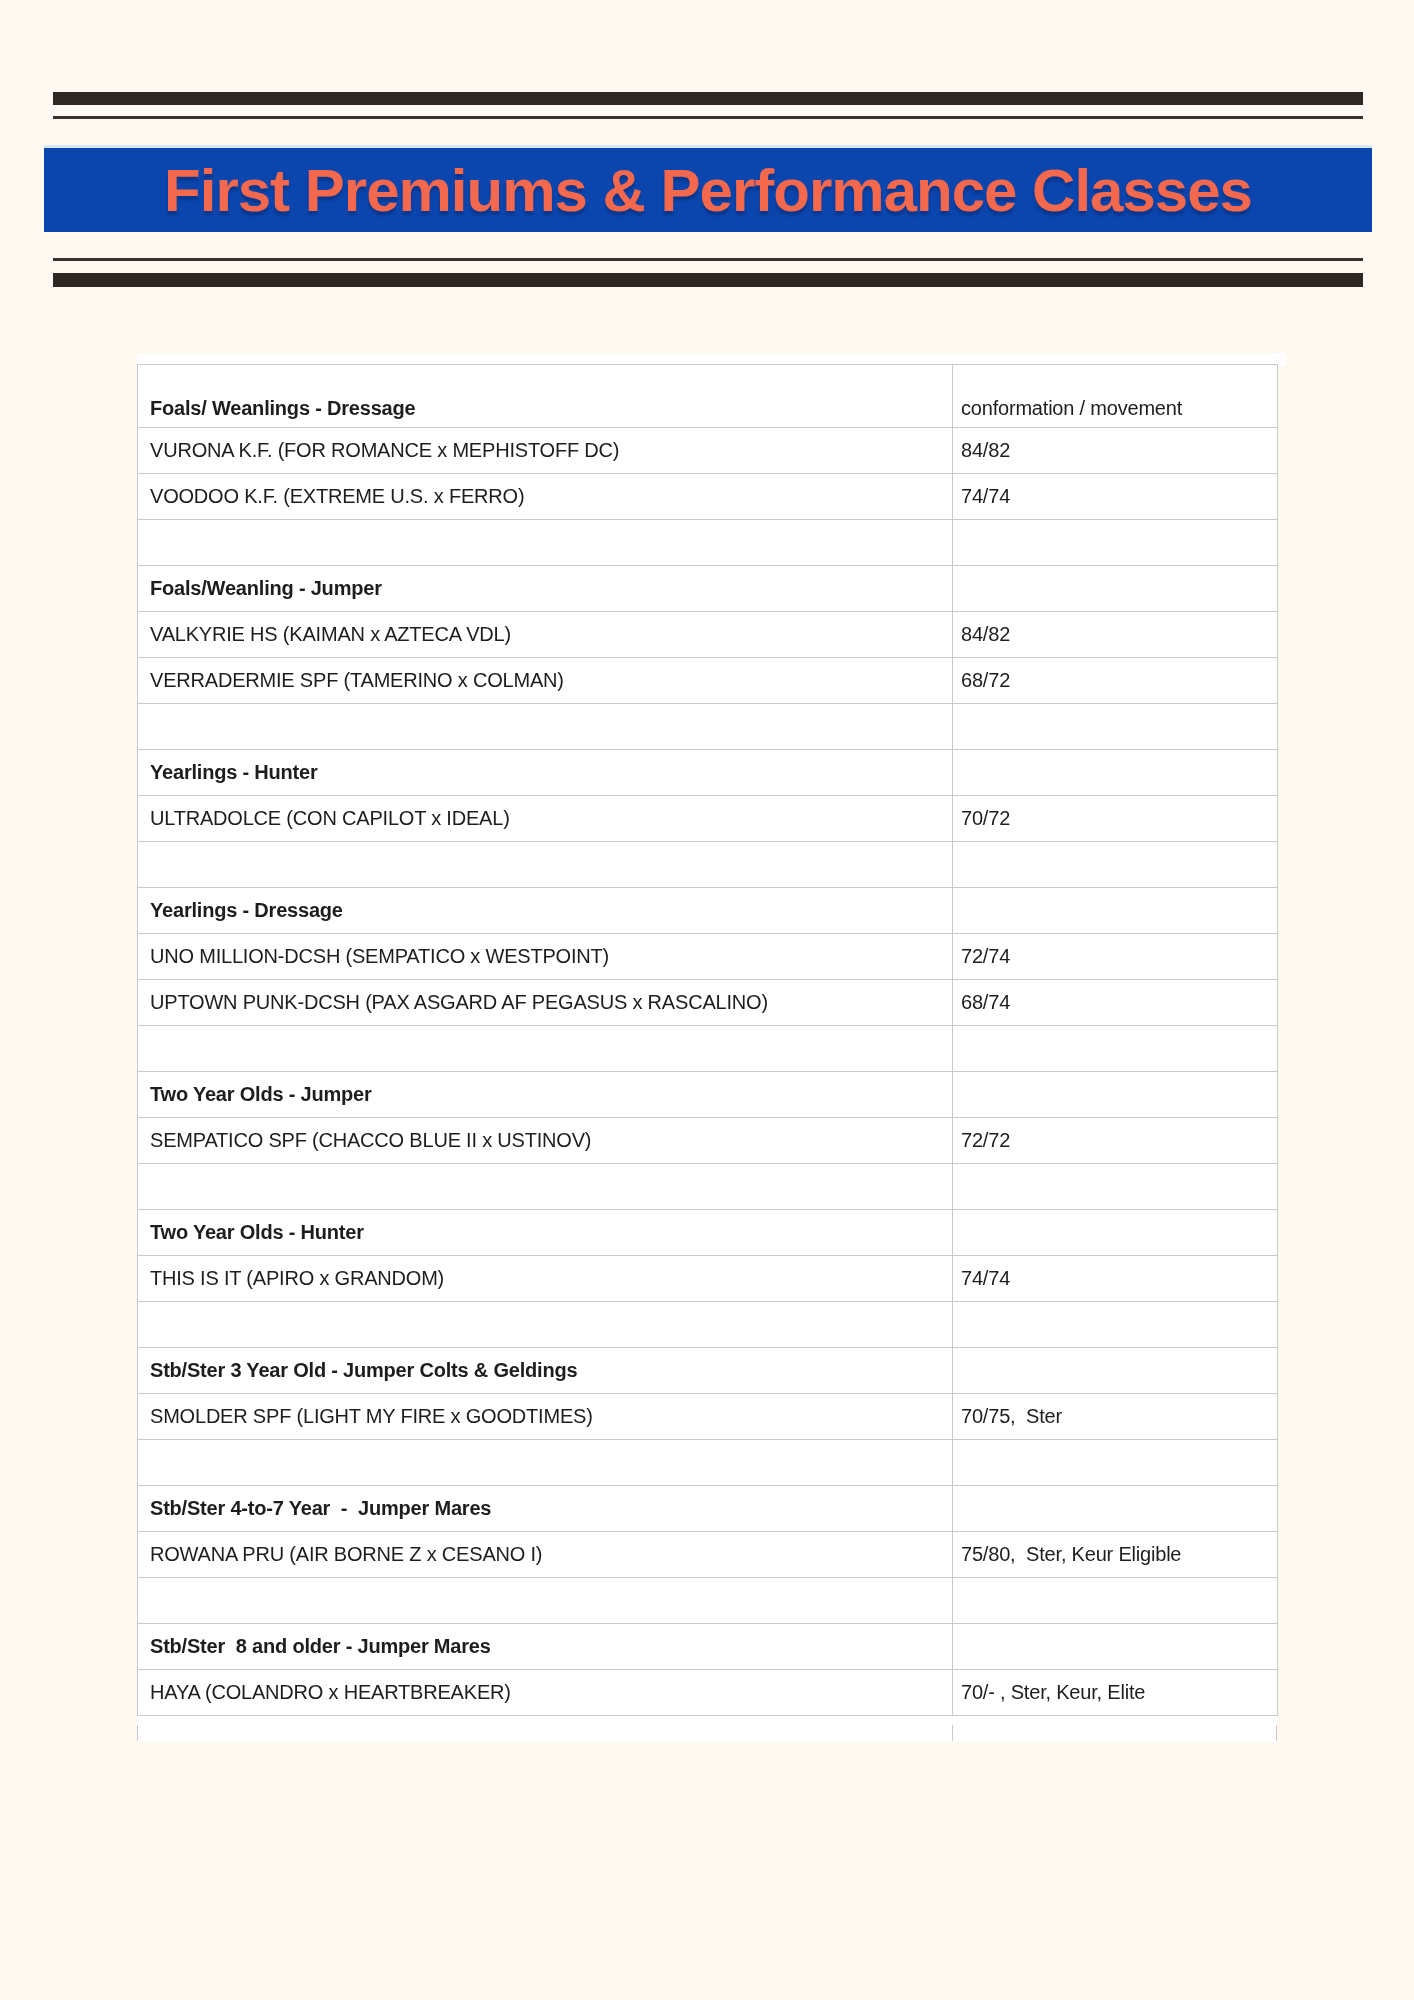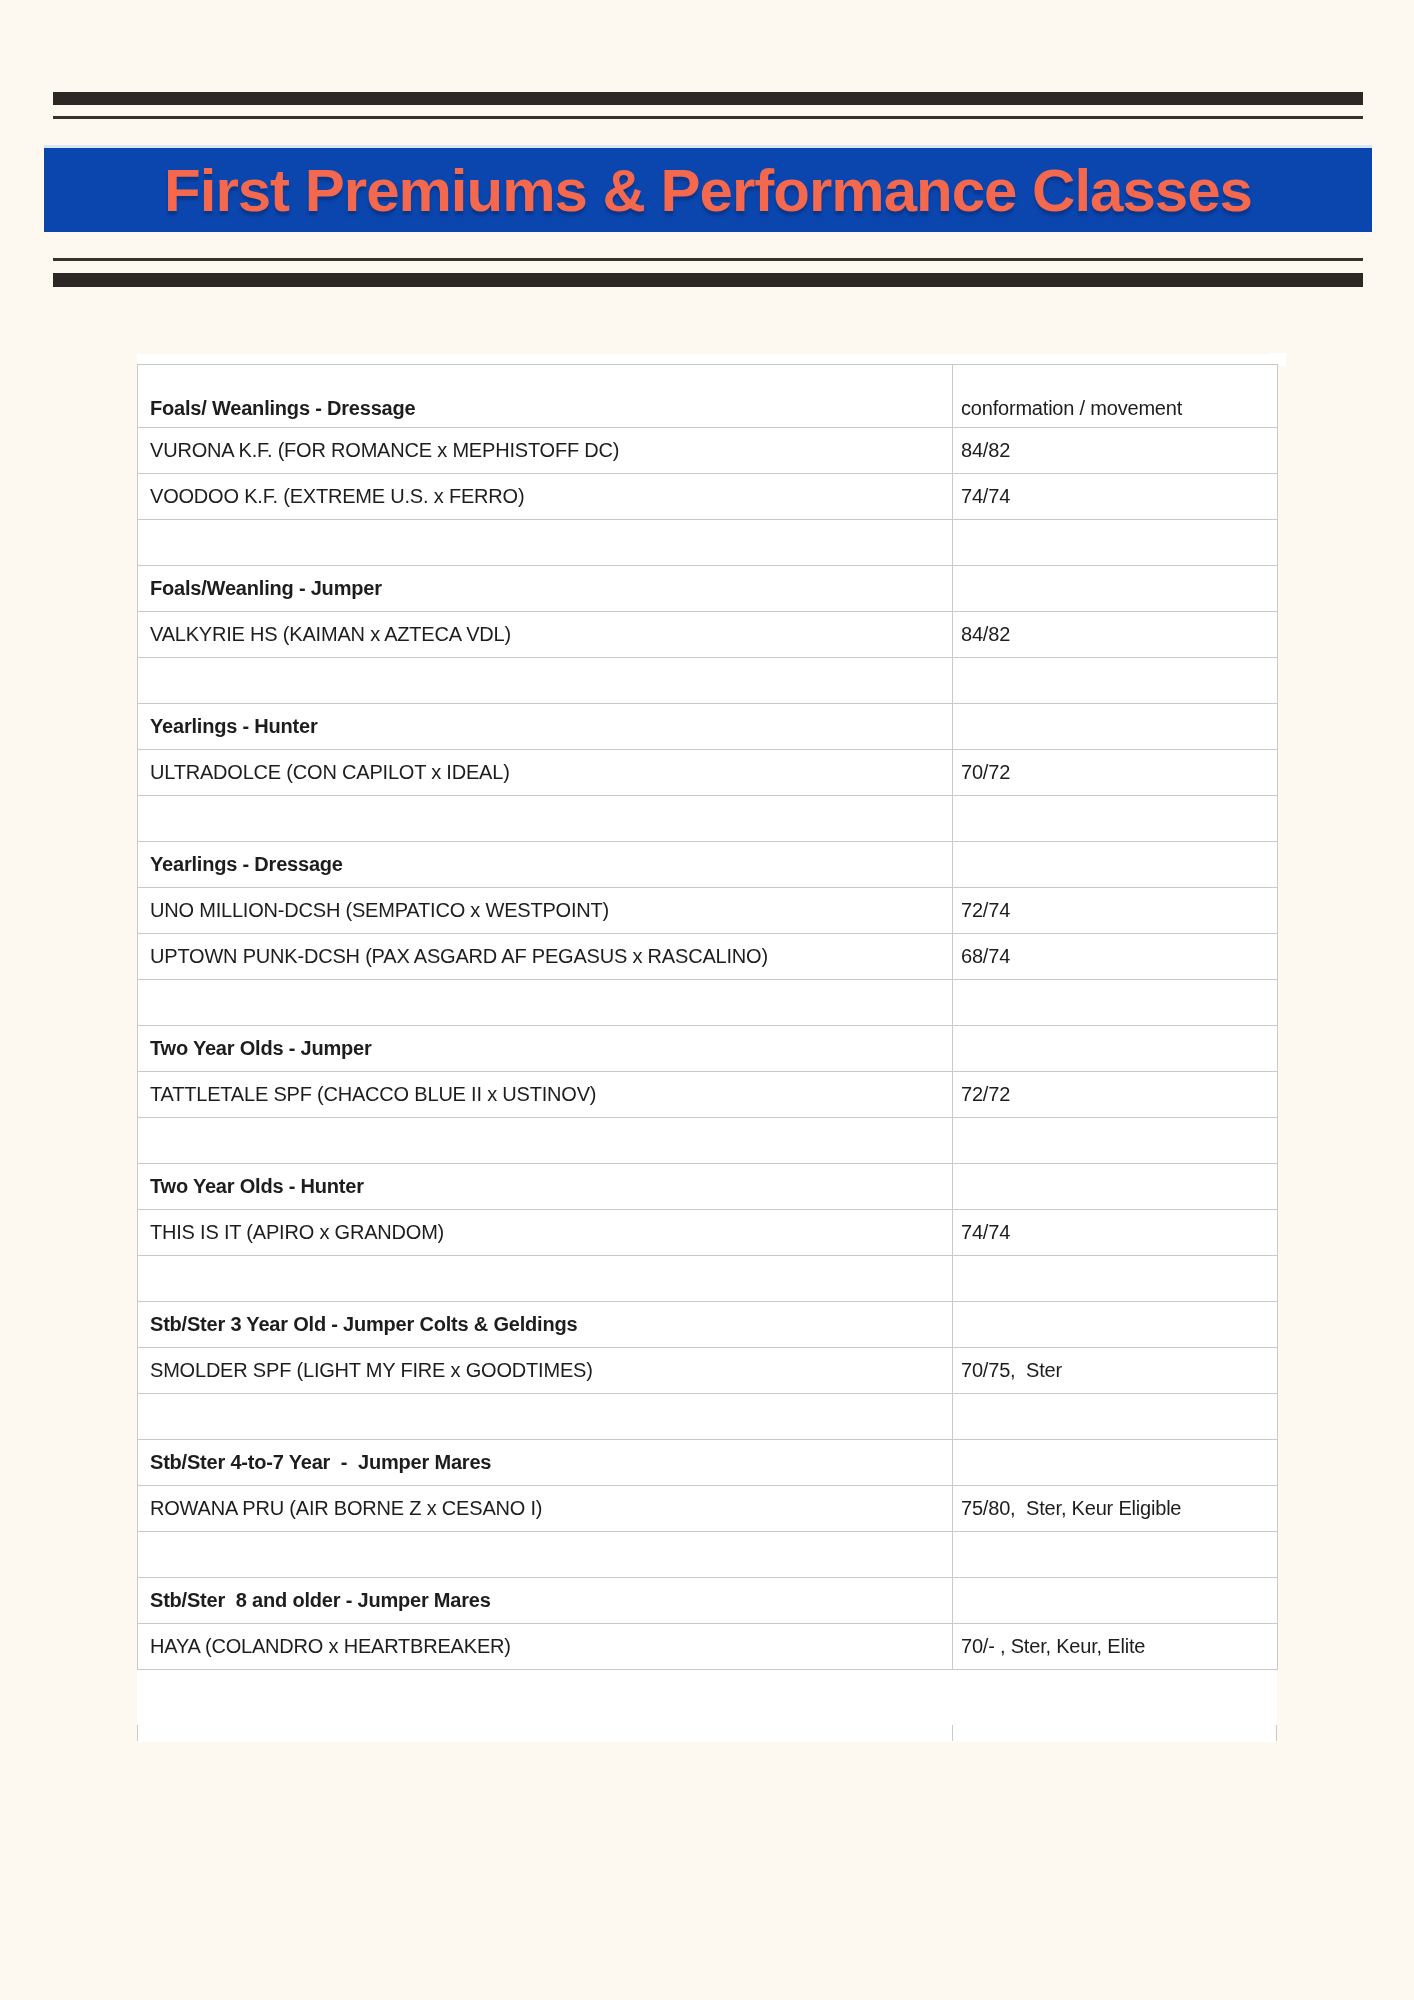--- a/index.html
+++ b/index.html
@@ -128,20 +128,24 @@
   </tr>
         <tr class="bold">
     <td class="label">Foals/Weanling - Jumper</td>
     <td class="value"></td>
   </tr>
         <tr>
     <td class="label">VALKYRIE HS (KAIMAN x AZTECA VDL)</td>
     <td class="value">84/82</td>
   </tr>
         <tr>
+    <td class="label">VERRADERMIE SPF (TAMERINO x COLMAN)</td>
+    <td class="value">68/72</td>
+  </tr>
+        <tr>
     <td class="label"></td>
     <td class="value"></td>
   </tr>
         <tr class="bold">
     <td class="label">Yearlings - Hunter</td>
     <td class="value"></td>
   </tr>
         <tr>
     <td class="label">ULTRADOLCE (CON CAPILOT x IDEAL)</td>
     <td class="value">70/72</td>
@@ -164,21 +168,21 @@
   </tr>
         <tr>
     <td class="label"></td>
     <td class="value"></td>
   </tr>
         <tr class="bold">
     <td class="label">Two Year Olds - Jumper</td>
     <td class="value"></td>
   </tr>
         <tr>
-    <td class="label">TATTLETALE SPF (CHACCO BLUE II x USTINOV)</td>
+    <td class="label">SEMPATICO SPF (CHACCO BLUE II x USTINOV)</td>
     <td class="value">72/72</td>
   </tr>
         <tr>
     <td class="label"></td>
     <td class="value"></td>
   </tr>
         <tr class="bold">
     <td class="label">Two Year Olds - Hunter</td>
     <td class="value"></td>
   </tr>

